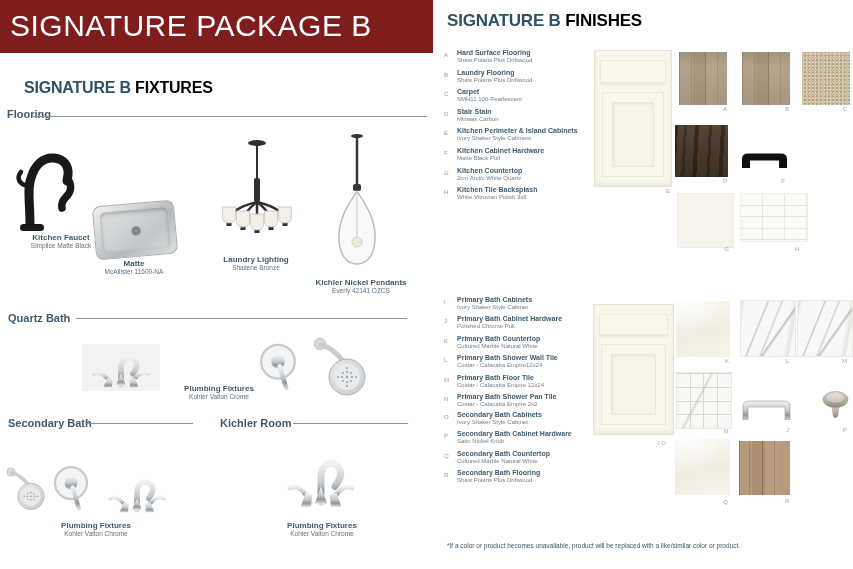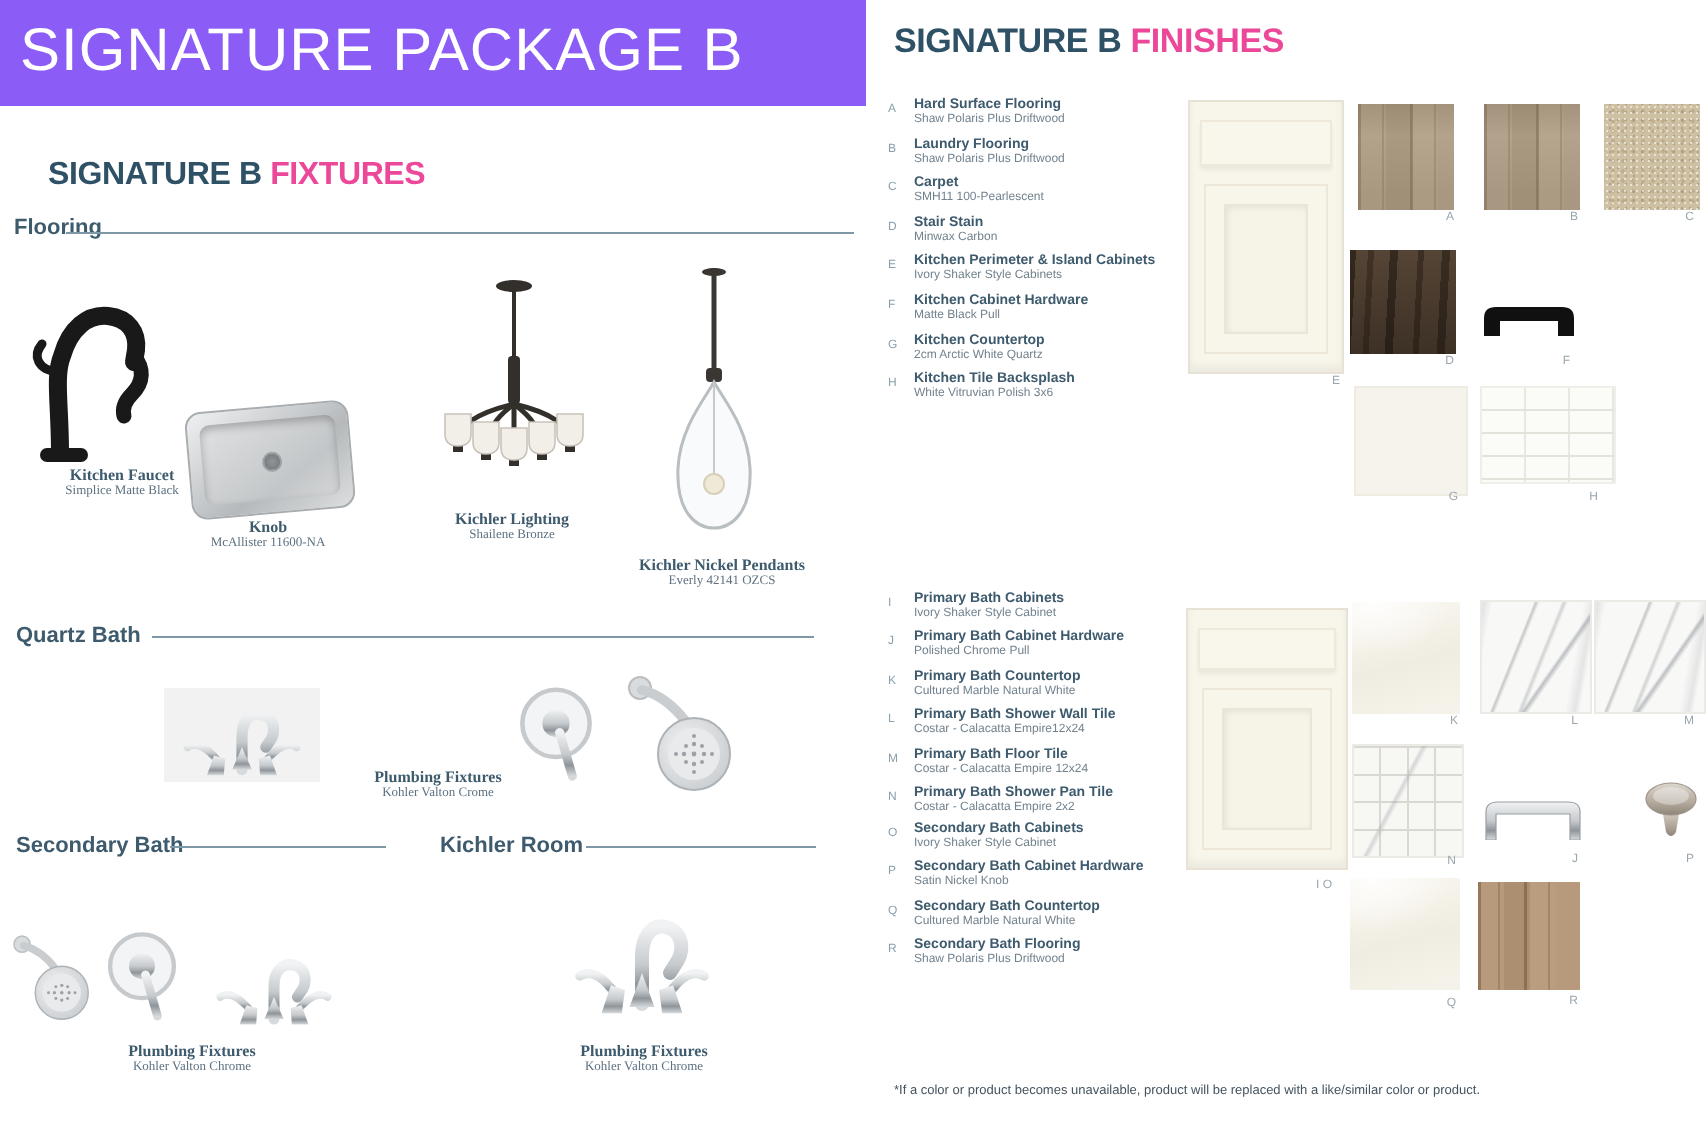--- a/index.html
+++ b/index.html
@@ -1,35 +1,35 @@
 <!DOCTYPE html>
 <html><head>
 <meta charset="utf-8">
 <style>
   html,body{margin:0;padding:0;background:#fff;}
   #page{position:relative;width:853px;height:569px;background:#ffffff;overflow:hidden;
         font-family:"Liberation Sans",sans-serif;}
   .abs{position:absolute;}
 
   
-  .banner{left:0;top:8;width:433px;height:53px;background:#8b5cf6;}
+  .banner{left:0;top:8;width:433px;height:53px;background:#7f1d1d;}
   .banner h1{position:absolute;left:10px;top:9px;margin:0;font-size:30px;line-height:34px;
              font-weight:400;letter-spacing:.5px;color:#ffffff;}
   .duo{margin:0;font-weight:700;letter-spacing:-.2px;white-space:nowrap;}
   .duo .dark{color:#2f5166;}
-  .duo .light{color:#ec4899;}
+  .duo .light{color:#000000;}
   #fixtures-heading{left:24px;top:79px;font-size:16px;}
   #finishes-heading{left:447px;top:11px;font-size:17px;}
 
   
   .sec-label{font-size:11px;line-height:12px;font-weight:700;color:#3e5b6e;white-space:nowrap;}
   .sec-line{height:1px;background:#7f98a8;}
 
   
-  .fig-label{text-align:center;font-family:Liberation Serif, serif;}
+  .fig-label{text-align:center;}
   .fig-name{font-size:8px;line-height:9px;font-weight:700;color:#3e5b6e;}
   .fig-detail{font-size:6.5px;line-height:8px;color:#5d7181;}
 
   
   .fin-item{position:absolute;left:444px;width:170px;display:flex;gap:4px;}
   .fin-letter{flex:0 0 9px;font-size:6px;line-height:7px;color:#8ba0ac;padding-top:3px;}
   .fin-title{font-size:7px;line-height:8px;font-weight:700;color:#3e5b6e;white-space:nowrap;}
   .fin-detail{font-size:6px;line-height:7px;color:#72828e;white-space:nowrap;}
   .footnote{left:447px;top:542px;font-size:6.5px;color:#44535e;}
 
@@ -146,21 +146,21 @@
     <div class="fig-name">Kitchen Faucet</div>
     <div class="fig-detail">Simplice Matte Black</div>
   </div>
 
   <div class="abs sink-outer" style="left:94px;top:203px;width:80px;height:52px">
     <div class="sink-inner">
         <div class="sink-drain"></div>
       </div>
   </div>
   <div class="abs fig-label" style="left:94px;top:259px;width:80px">
-    <div class="fig-name">Knob</div>
+    <div class="fig-name">Matte</div>
     <div class="fig-detail">McAllister 11600-NA</div>
   </div>
 
   <svg class="abs" style="left:222px;top:138px" width="70" height="112" viewBox="0 0 70 112">
     <ellipse cx="35" cy="5" rx="9" ry="3" fill="#332f2b"></ellipse>
     <line x1="35" y1="5" x2="35" y2="62" stroke="#332f2b" stroke-width="2"></line>
     <rect x="32" y="40" width="6" height="24" rx="2" fill="#332f2b"></rect>
     <path d="M35 64 C18 68 6 74 6 86" fill="none" stroke="#332f2b" stroke-width="2.5"></path>
     <path d="M35 64 C52 68 64 74 64 86" fill="none" stroke="#332f2b" stroke-width="2.5"></path>
     <path d="M35 64 C27 70 21 76 21 90" fill="none" stroke="#332f2b" stroke-width="2.5"></path>
@@ -183,21 +183,21 @@
           <rect x="-2.5" y="14" width="5" height="5" fill="#332f2b" stroke="none"></rect>
           <path d="M-6.5 0 L-6.5 10 Q-6.5 16 0 16 Q6.5 16 6.5 10 L6.5 0 Z"></path>
         </g>
       <g transform="translate(35,76)">
           <rect x="-2.5" y="14" width="5" height="5" fill="#332f2b" stroke="none"></rect>
           <path d="M-6.5 0 L-6.5 10 Q-6.5 16 0 16 Q6.5 16 6.5 10 L6.5 0 Z"></path>
         </g>
     </g>
   </svg>
   <div class="abs fig-label" style="left:206px;top:255px;width:100px">
-    <div class="fig-name">Kichler Lighting</div>
+    <div class="fig-name">Laundry Lighting</div>
     <div class="fig-detail">Shailene Bronze</div>
   </div>
 
   <svg class="abs" style="left:332px;top:134px" width="50" height="142" viewBox="0 0 50 142">
     <line x1="25" y1="0" x2="25" y2="52" stroke="#3a3733" stroke-width="2.5"></line>
     <ellipse cx="25" cy="2" rx="6" ry="2" fill="#3a3733"></ellipse>
     <rect x="21" y="50" width="8" height="7" rx="2" fill="#3a3733"></rect>
     <path d="M25 57 C20 66 8 80 7 100 C6 122 16 130 25 130 C34 130 44 122 43 100 C42 80 30 66 25 57 Z" fill="#f4f6f7" fill-opacity="0.55" stroke="#b9bec1" stroke-width="1.5"></path>
     <line x1="25" y1="57" x2="25" y2="103" stroke="#c5c9cb" stroke-width="1"></line>
     <circle cx="25" cy="108" r="5" fill="#efe9d8" stroke="#d8cfb8" stroke-width="1"></circle>

